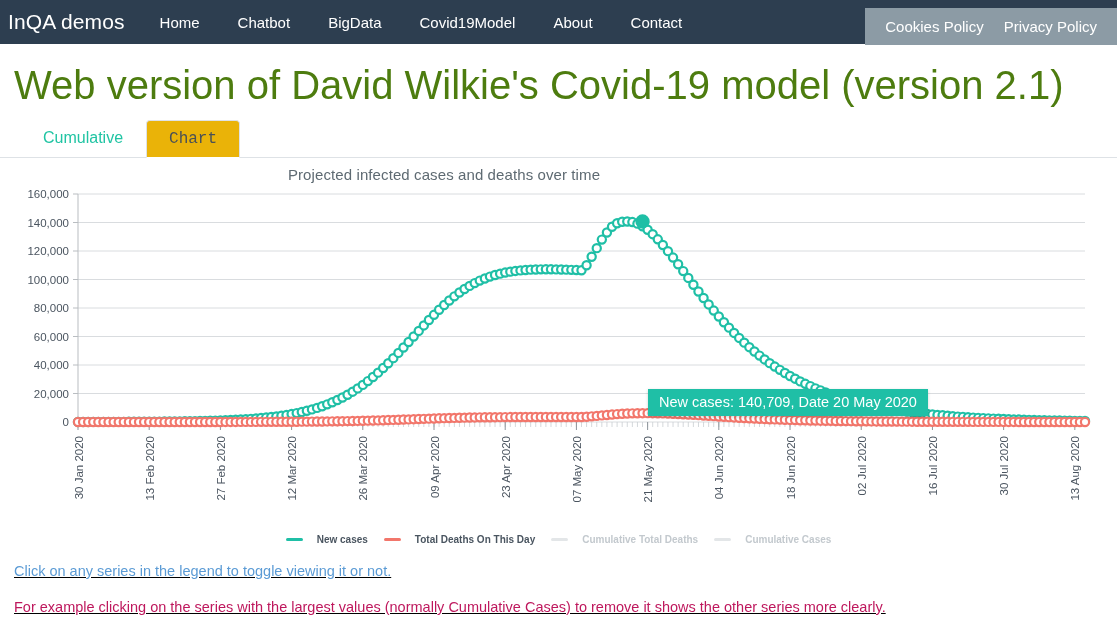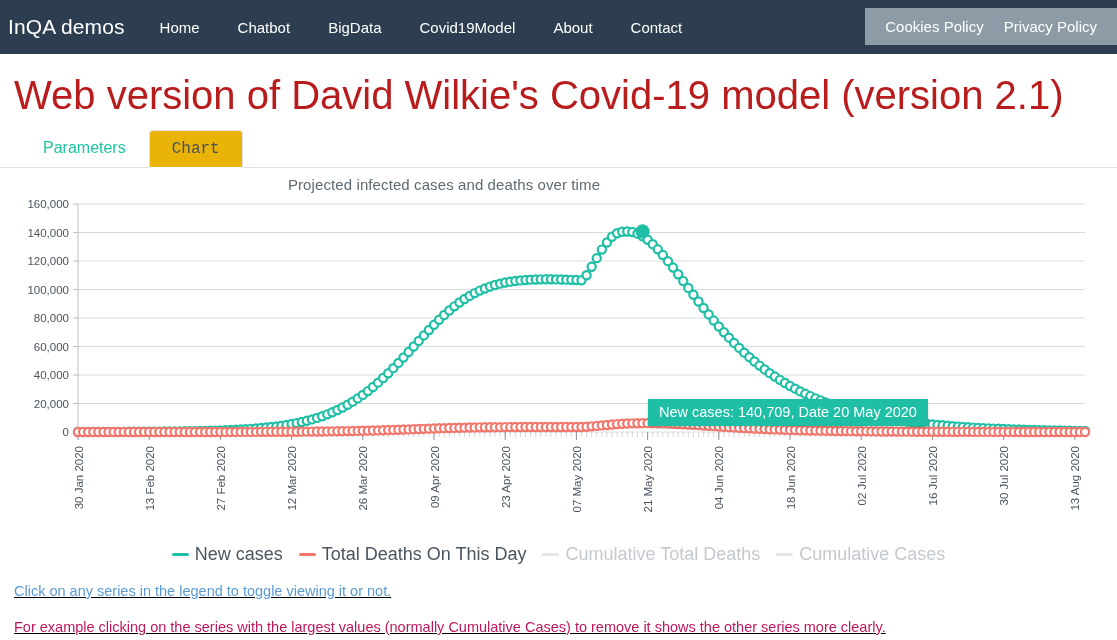--- a/index.html
+++ b/index.html
@@ -6,21 +6,21 @@
   html, body {
     margin: 0; padding: 0;
     width: 1117px; height: 640px;
     background: #ffffff;
     font-family: "Liberation Sans", sans-serif;
     overflow: hidden;
   }
 
   
   #navbar {
-    height: 54px;
+    height: 44px;
     background: #2d3e50;
     display: flex;
     align-items: center;
     position: relative;
     padding-left: 8px;
   }
   #brand {
     color: #ffffff;
     font-size: 21px;
     letter-spacing: 0.1px;
@@ -51,21 +51,21 @@
     font-size: 15px;
     text-decoration: none;
     padding: 0 10px;
     white-space: nowrap;
   }
 
   
   #page-title {
     font-size: 40px;
     font-weight: 400;
-    color: #b91c1c;
+    color: #4d7c0f;
     margin: 18px 0 0 14px;
     line-height: 1.15;
     white-space: nowrap;
   }
 
   
   #tabs {
     margin-top: 14px;
     height: 36px;
     display: flex;
@@ -131,23 +131,24 @@
   #legend {
     display: flex;
     justify-content: center;
     align-items: center;
     gap: 16px;
     margin-top: -4px;
   }
   .legend-item {
     display: flex;
     align-items: center;
-    gap: 6px;
+    gap: 14px;
     cursor: pointer;
-    font-size: 18px;
+    font-size: 10px;
+    font-weight: bold;
   }
   .legend-swatch {
     width: 17px;
     height: 3.5px;
     border-radius: 2px;
     display: inline-block;
   }
   .legend-label { color: #4a5560; }
   .legend-item.disabled .legend-label { color: #c3c9ce; }
 
@@ -178,21 +179,21 @@
   </div>
   <div id="policy-box" style="background: rgb(140, 155, 165);">
     <a class="policy-link">Cookies Policy</a>
     <a class="policy-link">Privacy Policy</a>
   </div>
 </div>
 
 <h1 id="page-title">Web version of David Wilkie's Covid-19 model (version 2.1)</h1>
 
 <div id="tabs">
-  <a class="tab">Parameters</a>
+  <a class="tab">Cumulative</a>
   <a class="tab active">Chart</a>
   <div id="tab-spacer"></div>
 </div>
 
 <div id="chart-area">
   <div id="chart-title">Projected infected cases and deaths over time</div>
   <div id="plot-wrap">
     <svg id="chart-svg" width="1117" height="345">
         <line x1="78" y1="239" x2="1085" y2="239" stroke="#d9dcdf" stroke-width="1"></line>
         <line x1="73" y1="239" x2="78" y2="239" stroke="#b9bdc1" stroke-width="1"></line>

